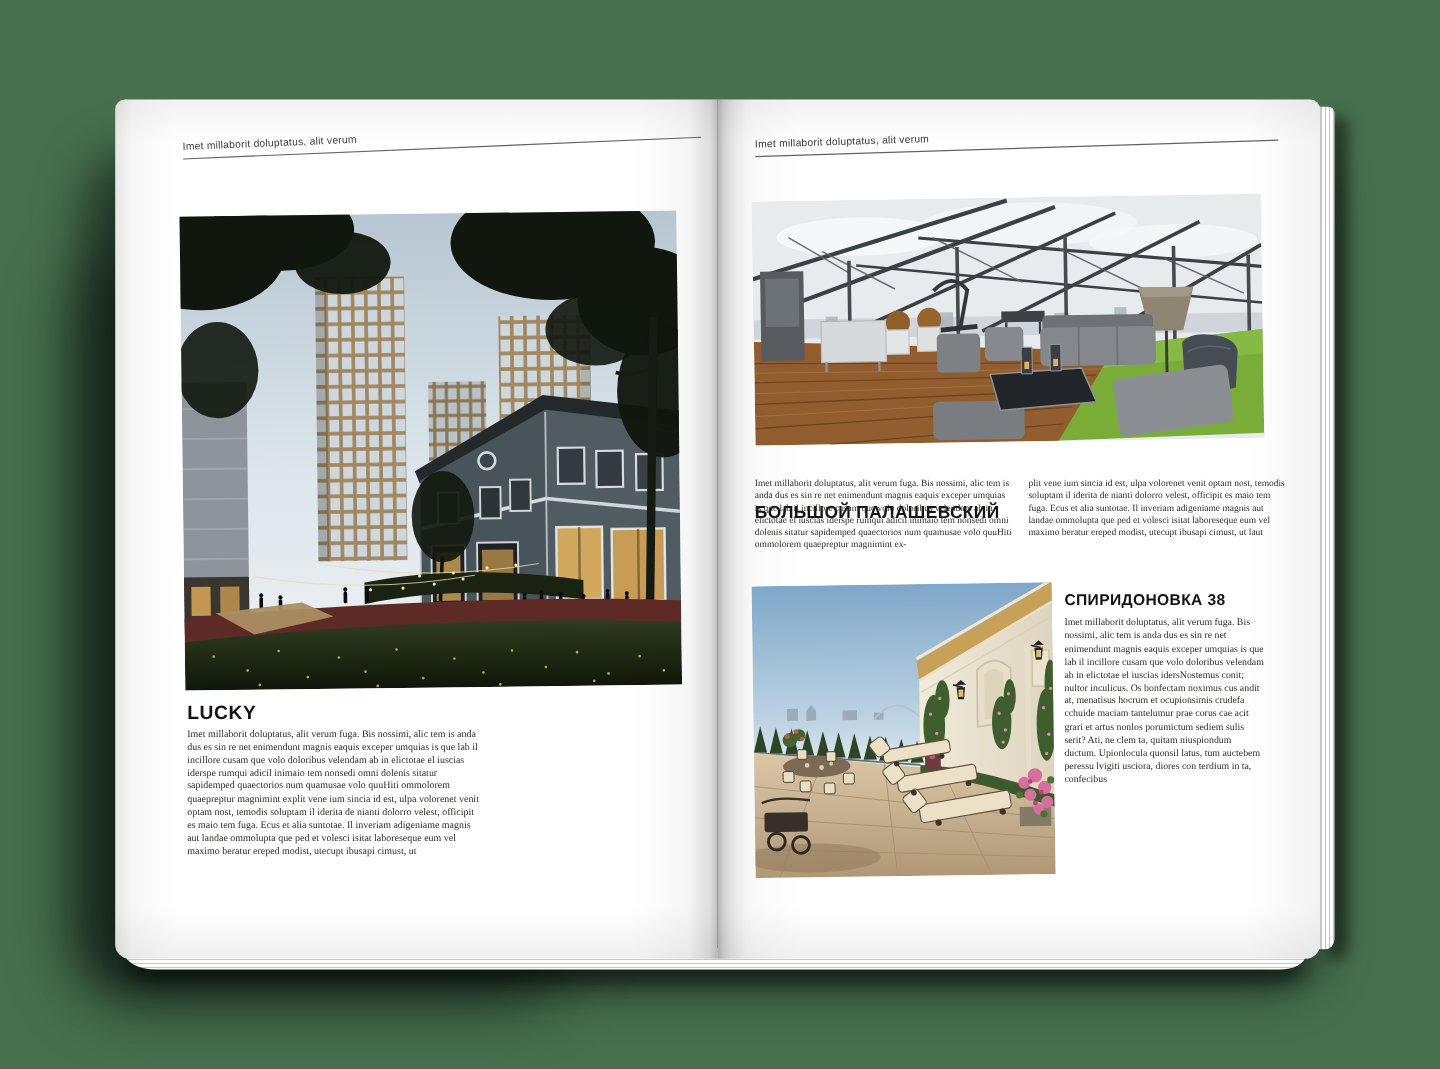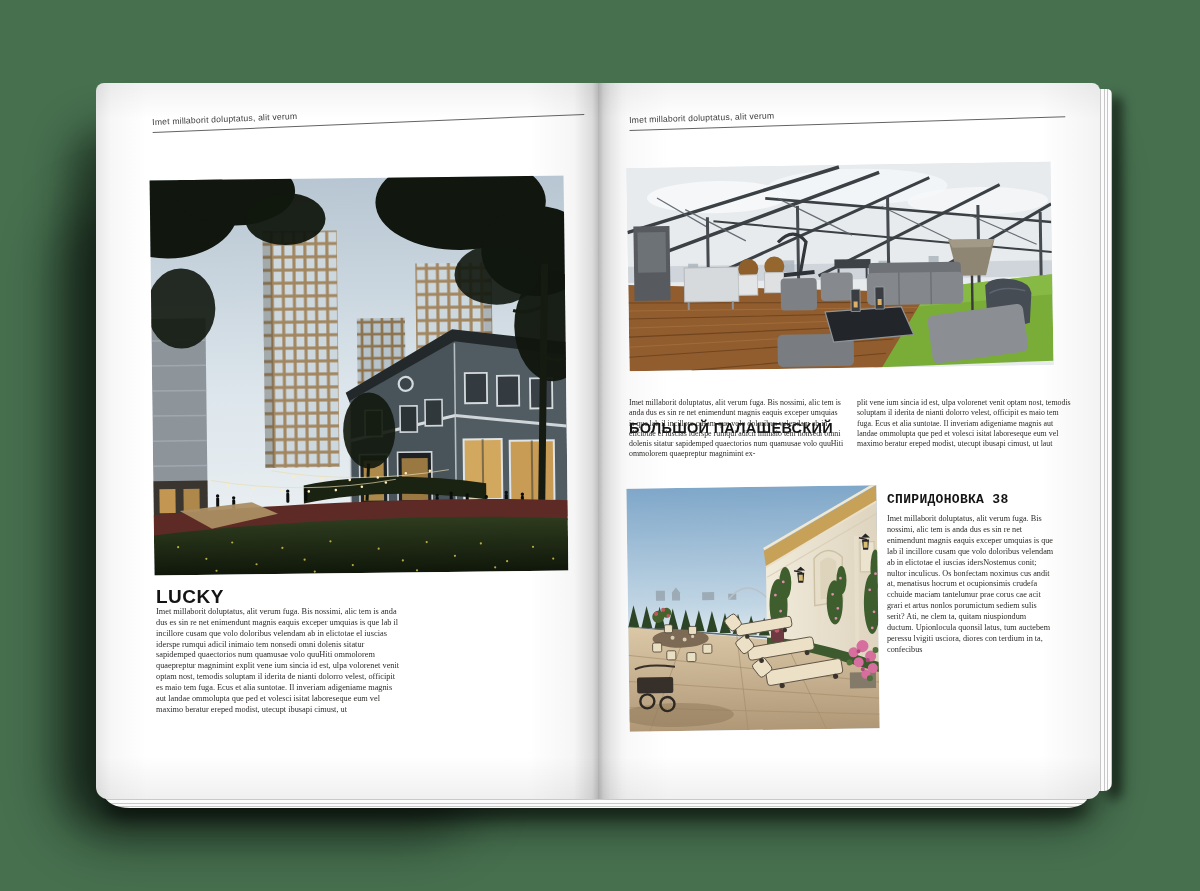--- a/index.html
+++ b/index.html
@@ -48,26 +48,26 @@
     background:linear-gradient(to right,rgba(0,0,0,0) 0%,rgba(0,0,0,0.06) 38%,rgba(0,0,0,0.16) 50%,rgba(0,0,0,0.06) 62%,rgba(0,0,0,0) 100%);
   }
   .abs{position:absolute;}
   .running-head{width:440px;}
   .rh-text{font-size:8.6px;color:#3b3b3b;letter-spacing:0.2px;}
   .rh-rule{margin-top:5px;height:1.3px;background:#636363;}
   .photo{overflow:hidden;background:#dfe5e9;}
   .photo svg{display:block;}
   h2{margin:0;color:#141414;font-weight:bold;}
   p{margin:0;color:#2e2c2a;font-family:Liberation Serif, serif;}
-  .lucky-title{font-size:19px;letter-spacing:0.5px;}
+  .lucky-title{font-size:16px;letter-spacing:0.5px;}
   .lucky-body{width:244px;font-size:8.3px;line-height:1.31;}
   .pala-title{font-size:14.5px;letter-spacing:0.3px;margin-top:44px;}
   .pala-cols{display:flex;gap:13px;width:444px;}
   .pala-col{width:215px;font-size:7.9px;line-height:1.3;}
-  .spiri-title{font-size:13px;letter-spacing:0.3px;font-family:Liberation Mono, monospace;}
+  .spiri-title{font-size:13px;letter-spacing:0.3px;}
   .spiri-body{width:167px;font-size:8.2px;line-height:1.33;}
 </style>
 </head>
 <body>
 
 <div class="magazine">
   <div class="mag-shadow"></div>
   <div class="mag-shadow2"></div>
   <div class="stack-bottom"></div>
   <div class="stack-right"></div>

